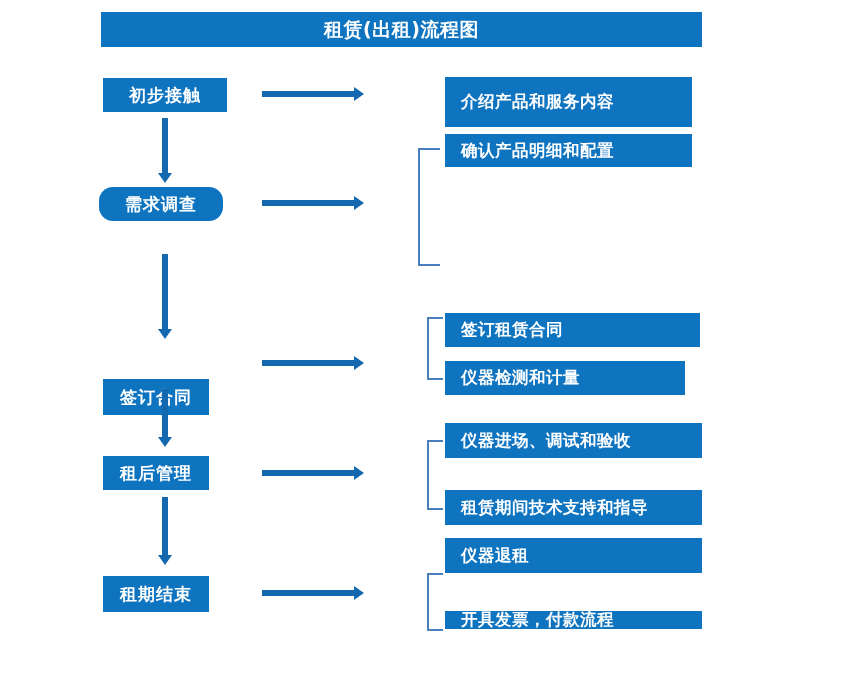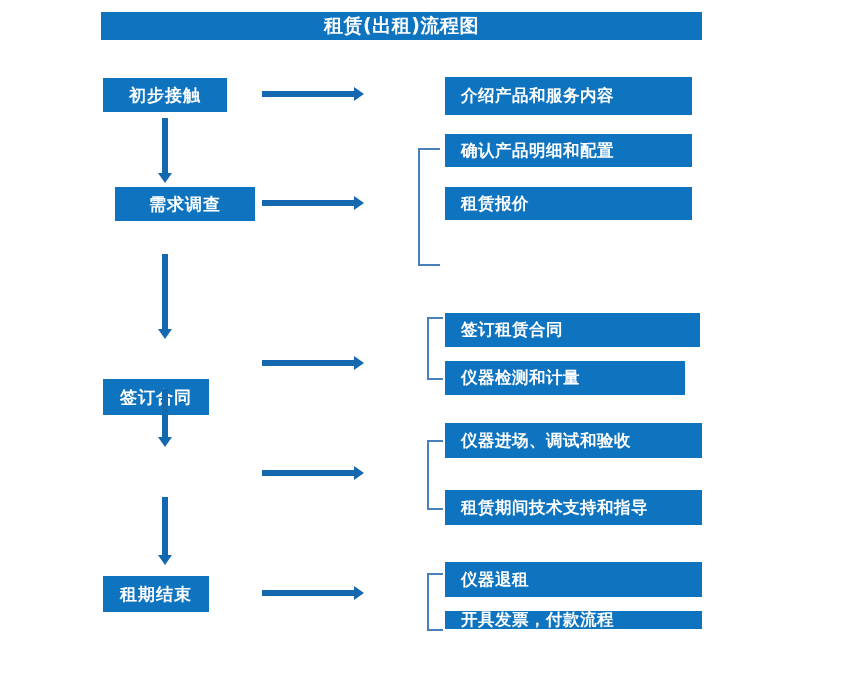--- a/index.html
+++ b/index.html
@@ -18,21 +18,21 @@
     position: absolute;
     left: 0; top: 0;
     width: 844px;
     height: 688px;
   }
   .title-bar {
     position: absolute;
     left: 101px;
     top: 12px;
     width: 601px;
-    height: 28px;
+    height: 35px;
     background: #0f74c0;
     color: #ffffff;
     font-size: 19px;
     font-weight: bold;
     display: flex;
     align-items: center;
     justify-content: center;
     letter-spacing: 0.5px;
   }
   .node {
@@ -105,24 +105,25 @@
 </style>
 </head>
 <body>
 
 <div id="canvas">
 
   <div class="title-bar">租赁(出租)流程图</div>
 
   <div class="node left" style="left:103px; top:78px; width:124px; height:34px;">初步接触</div>
 
-  <div class="node left" style="left:115px; top:187px; width:140px; height:34px;">需求调查</div>
+  <div class="node left" style="left:99px; top:187px; width:124px; height:34px;border-radius:14px;">需求调查</div>
 
   <div class="node left" style="left:103px; top:346px; width:106px; height:36px;margin-top:33px;">签订合同</div>
 
+  <div class="node left" style="left:103px; top:456px; width:106px; height:34px;">租后管理</div>
 
   <div class="node left" style="left:103px; top:576px; width:106px; height:36px;">租期结束</div>
 
   <div class="v-arrow" style="left:165px; top:118px;">
     <div class="shaft" style="height:55px;"></div>
     <div class="head" style="top:55px;"></div>
   </div>
 
   <div class="v-arrow" style="left:165px; top:254px;">
     <div class="shaft" style="height:75px;"></div>
@@ -165,32 +166,31 @@
   </div>
 
   <div class="bracket" style="left:418px; top:148px; width:22px; height:118px;"></div>
 
   <div class="bracket" style="left:427px; top:317px; width:16px; height:63px;"></div>
 
   <div class="bracket" style="left:427px; top:440px; width:16px; height:70px;"></div>
 
   <div class="bracket" style="left:427px; top:573px; width:16px; height:58px;"></div>
 
-  <div class="node right" style="left:445px; top:77px; width:247px; height:38px;">介绍产品和服务内容</div>
+  <div class="node right" style="left:445px; top:77px; width:247px; height:50px;">介绍产品和服务内容</div>
 
   <div class="node right" style="left:445px; top:134px; width:247px; height:33px;text-align:right;">确认产品明细和配置</div>
 
-  <div class="node right" style="left:445px; top:187px; width:247px; height:33px;">租赁报价</div>
 
 
   <div class="node right" style="left:445px; top:313px; width:255px; height:34px;text-align:center;">签订租赁合同</div>
 
   <div class="node right" style="left:445px; top:361px; width:240px; height:34px;">仪器检测和计量</div>
 
   <div class="node right" style="left:445px; top:423px; width:257px; height:35px;">仪器进场、调试和验收</div>
 
   <div class="node right" style="left:445px; top:490px; width:257px; height:35px;">租赁期间技术支持和指导</div>
 
-  <div class="node right" style="left:445px; top:562px; width:257px; height:35px;">仪器退租</div>
+  <div class="node right" style="left:445px; top:538px; width:257px; height:35px;">仪器退租</div>
 
   <div class="node right" style="left:445px; top:611px; width:257px; height:18px;">开具发票，付款流程</div>
 
 </div>
 
 </body></html>

